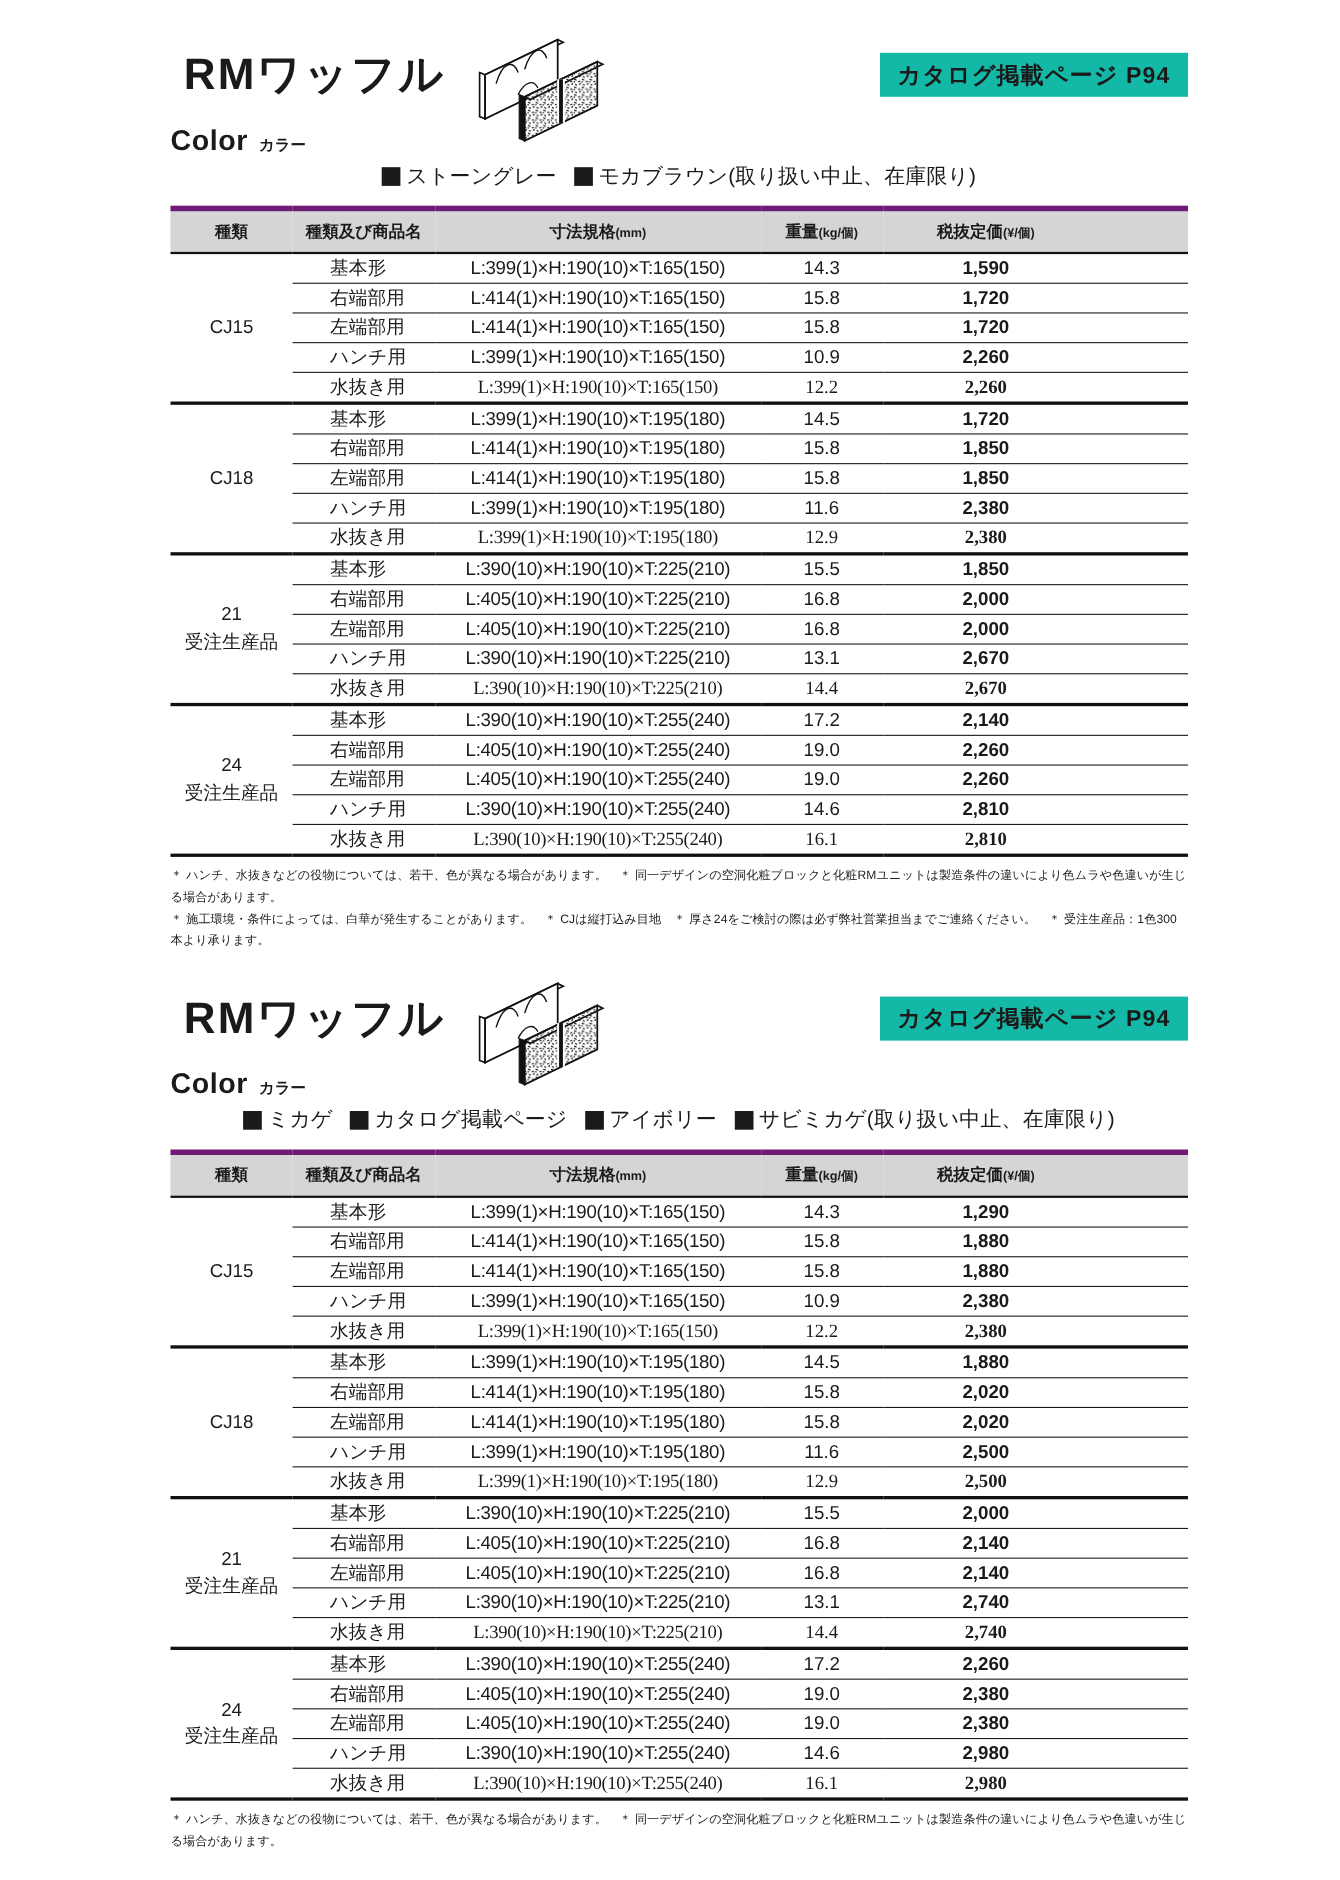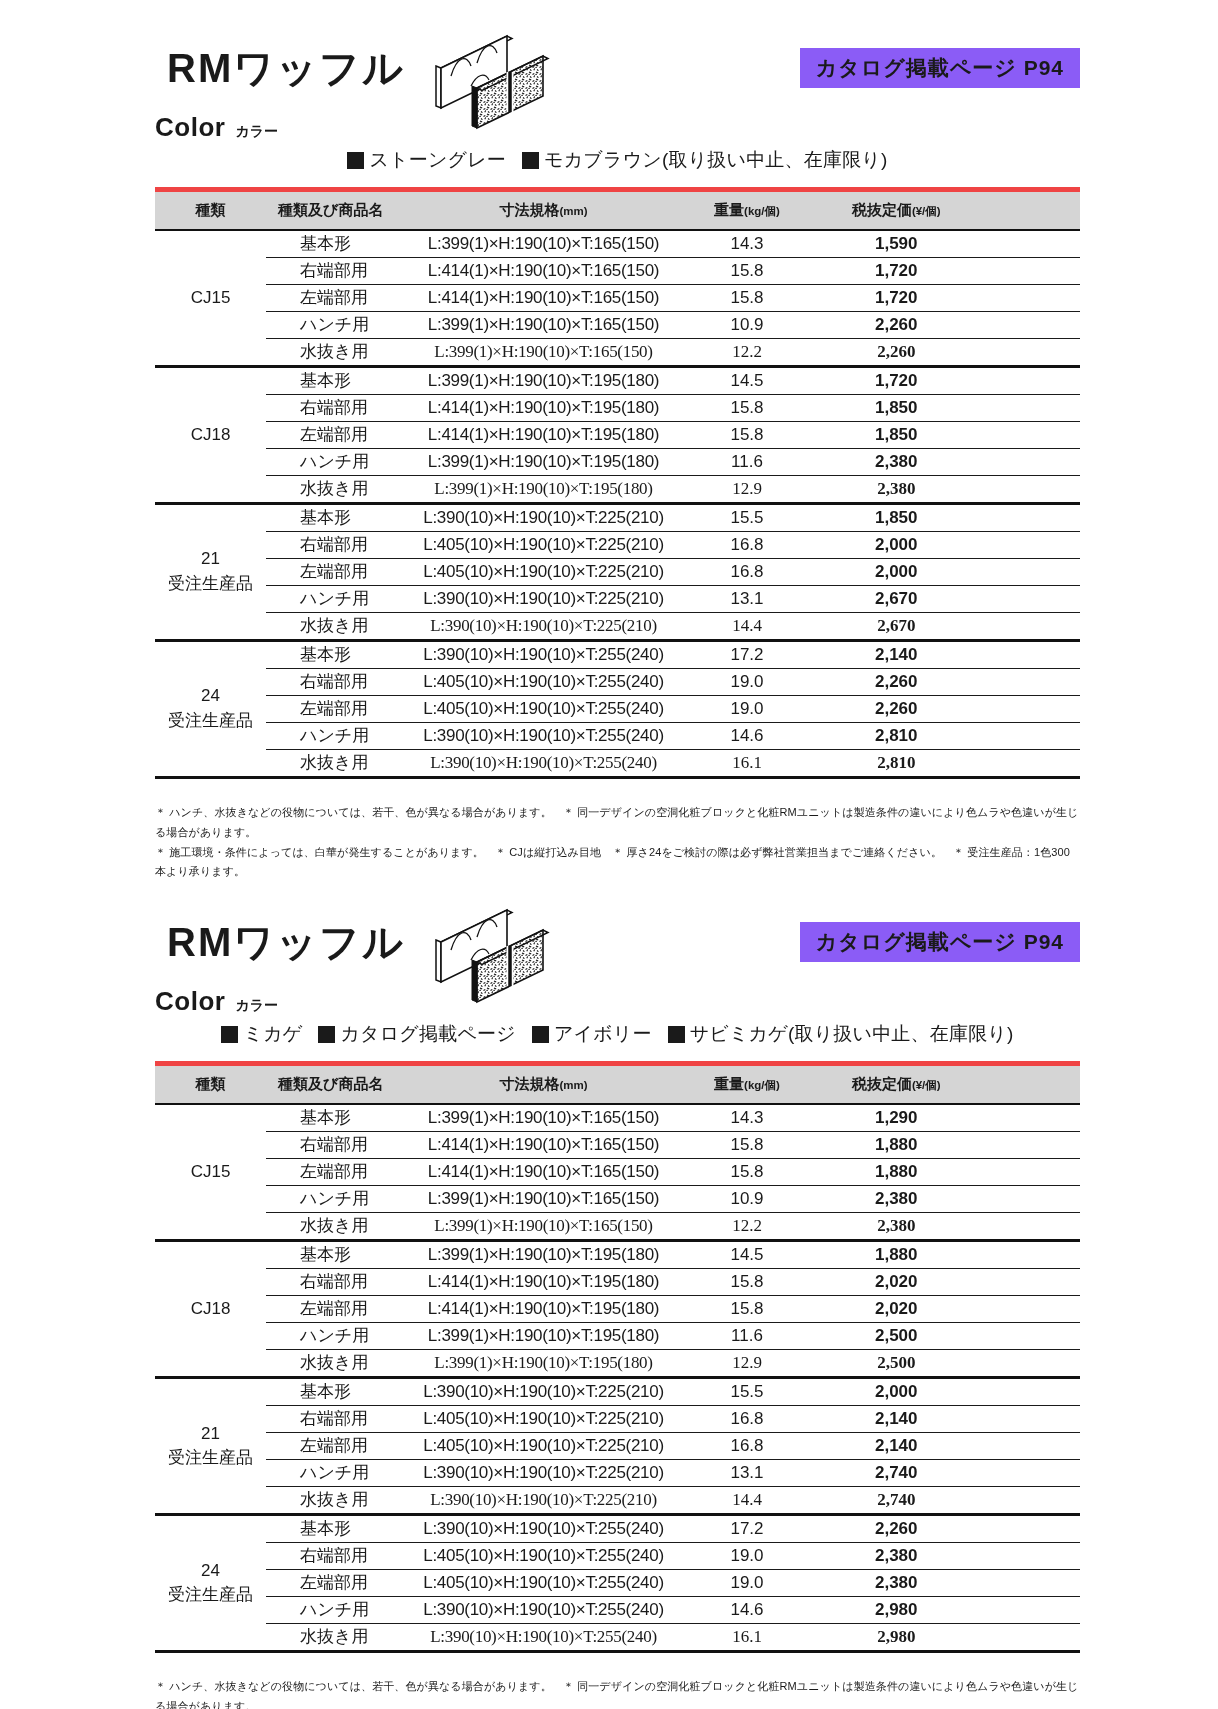--- a/index.html
+++ b/index.html
@@ -14,54 +14,54 @@
 
   .region-title{
     font-size:33px;font-weight:bold;margin:0 0 18px 0;letter-spacing:1px;
   }
 
   section.product{margin-bottom:26px;}
   .sec-head{position:relative;display:flex;align-items:center;margin-bottom:10px;min-height:58px;}
   .product-title{font-size:40px;font-weight:bold;margin:12px;letter-spacing:2px;line-height:1.1;}
   .block-img{position:absolute;left:268px;top:-12px;z-index:2;}
   .badge{
-    margin-left:auto;background:#8b5cf6;
+    margin-left:auto;background:#14b8a6;
     font-size:21px;font-weight:bold;
     padding:6px 16px;letter-spacing:1px;
   }
 
   .color-head{margin:2px 0 4px 0;}
   .color-en{font-size:26px;font-weight:bold;letter-spacing:0.5px;}
   .color-jp{font-size:14px;font-weight:bold;margin-left:10px;}
   .swatches{display:flex;align-items:center;gap:16px;margin:2px 0 14px 0;justify-content:center;}
   .swatch-item{display:inline-flex;align-items:center;gap:5px;font-size:19px;letter-spacing:0.2px;}
   .sq{width:17px;height:17px;display:inline-block;flex:0 0 auto;}
 
   table.spec{
     width:100%;border-collapse:collapse;table-layout:fixed;
-    border-top:5px solid #ef4444;border-bottom:3px solid #111;
+    border-top:5px solid #701a75;border-bottom:3px solid #111;
   }
   table.spec th{
     background:#d5d5d5;font-size:15px;font-weight:bold;
     padding:9px 0;border-bottom:2px solid #111;text-align:center;
   }
   table.spec th .col-unit{font-size:11.5px;font-weight:bold;}
   table.spec td{
     height:26px;padding:0;font-size:17px;text-align:center;
     border-bottom:1.5px solid #1a1a1a;line-height:1.05;
     white-space:nowrap;overflow:visible;
   }
   table.spec td.type-cell{border-bottom:3px solid #111;font-size:17px;line-height:1.45;}
   table.spec tr.group-end td{border-bottom:3px solid #111;font-family:Liberation Serif, serif;}
   table.spec td.name{text-align:left;padding-left:34px;}
   table.spec td.size{letter-spacing:-0.3px;}
   table.spec td.price{font-weight:bold;padding-right:90px;}
   table.spec th.c4{padding-right:90px;}
 
-  .notes{margin-top:24px;}
+  .notes{margin-top:8px;}
   .note-line{font-size:11px;line-height:1.8;color:#1a1a1a;letter-spacing:0.1px;}
 </style>
 </head>
 <body>
 
 <div class="content">
 
 
   <section class="product">
     <div class="sec-head">

